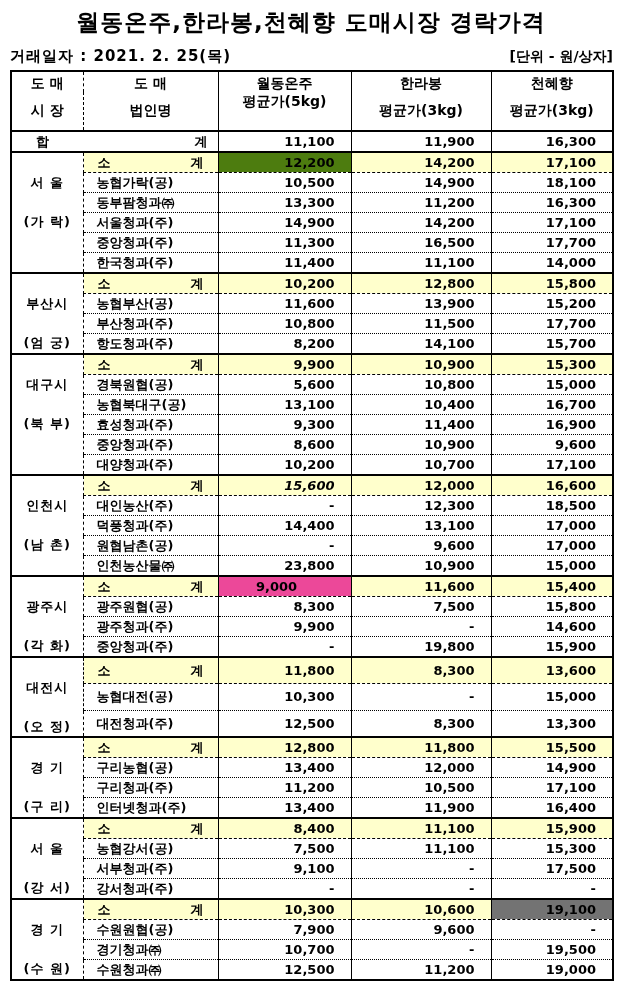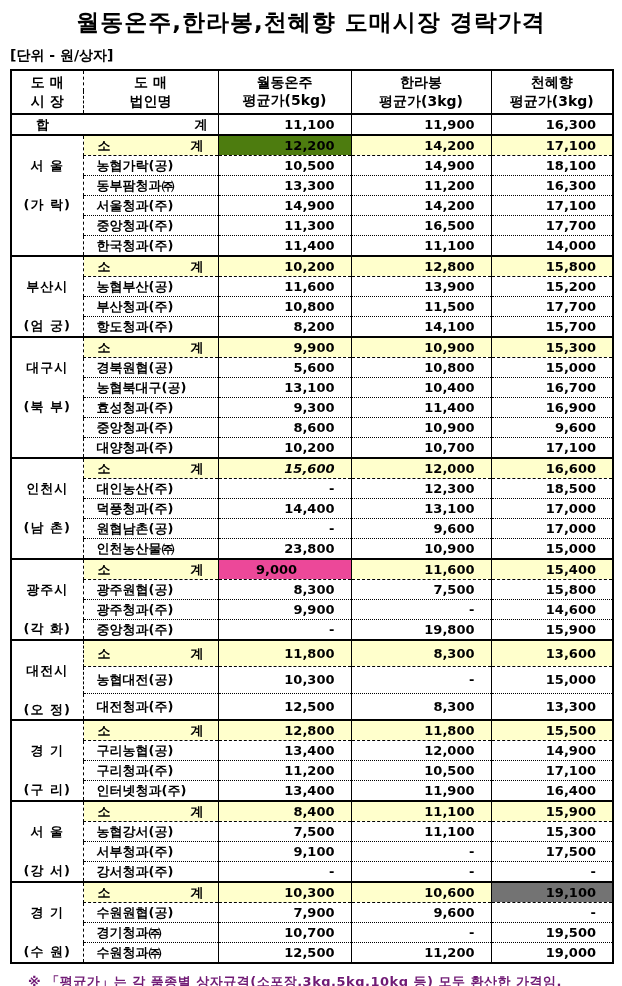--- a/index.html
+++ b/index.html
@@ -59,20 +59,21 @@
     font-family:"DejaVu Serif","Liberation Serif",serif;
     letter-spacing:0.5px;
   }
 </style>
 </head>
 <body>
 
 <div class="title">월동온주,한라봉,천혜향 도매시장 경락가격</div>
 
 <div class="meta">
+  <span class="left">거래일자 : 2021. 2. 25(목)</span>
   <span class="right">[단위 - 원/상자]</span>
 </div>
 
 <table class="price">
   <colgroup>
     <col class="c1">
       <col class="c2">
       <col class="c3">
       <col class="c4">
       <col class="c5">
@@ -81,21 +82,21 @@
     <tr class="h1">
       <th style="padding-top:2px;">도 매</th>
       <th class="bl-dash" style="padding-top:2px;">도 매</th>
       <th class="bl-solid" style="padding-top:2px;">월동온주</th>
       <th class="bl-solid" style="padding-top:2px;">한라봉</th>
       <th class="bl-solid" style="padding-top:2px;">천혜향</th>
     </tr>
     <tr class="h2">
       <th style="padding-bottom:2px;">시 장</th>
       <th class="bl-dash" style="padding-bottom:2px;">법인명</th>
-      <th class="bl-solid" style="padding-bottom:4px;">평균가(5kg)</th>
+      <th class="bl-solid" style="padding-bottom:20px;">평균가(5kg)</th>
       <th class="bl-solid" style="padding-bottom:2px;">평균가(3kg)</th>
       <th class="bl-solid" style="padding-bottom:2px;">평균가(3kg)</th>
     </tr>
   </thead>
   <tbody>
       <tr class="total">
         <td colspan="2">
           <div class="total-label">
             <span>합</span>
             <span>계</span>

